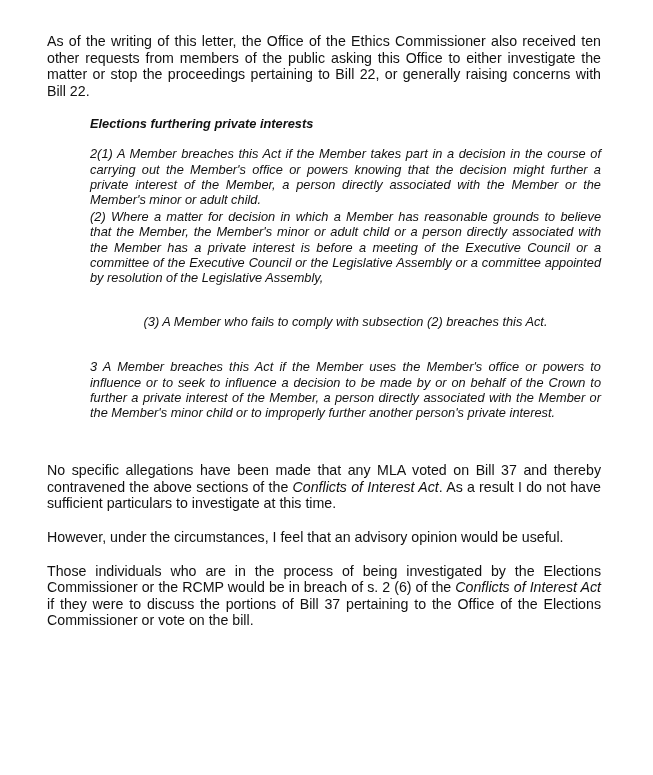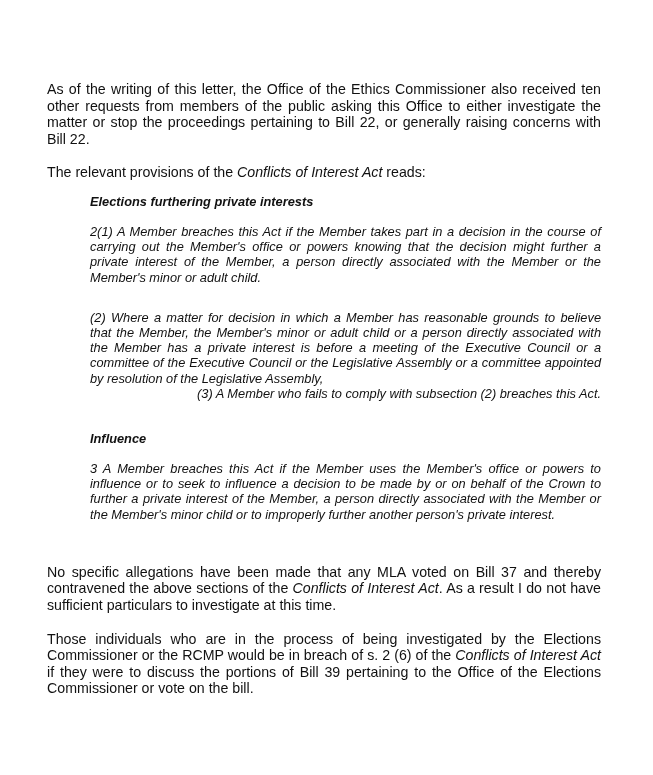--- a/index.html
+++ b/index.html
@@ -39,44 +39,43 @@
       line-height: 15px;
       margin: 0;
     }
     .qp {
       font-size: 12.8px;
       font-style: italic;
       line-height: 15.2px;
       margin: 0;
       text-align: justify;
     }
-    .qp.left { text-align: right; }
+    .qp.left { text-align: center; margin-top: 29px; }
     em { font-style: italic; }
   </style>
 </head>
 <body>
 
 <div class="page">
 
-  <p class="p" style="margin-bottom:17px;margin-top:48px;">As of the writing of this letter, the Office of the Ethics Commissioner also received ten other requests from members of the public asking this Office to either investigate the matter or stop the proceedings pertaining to Bill 22, or generally raising concerns with Bill 22.</p>
+  <p class="p" style="margin-bottom:17px;">As of the writing of this letter, the Office of the Ethics Commissioner also received ten other requests from members of the public asking this Office to either investigate the matter or stop the proceedings pertaining to Bill 22, or generally raising concerns with Bill 22.</p>
 
-  <p class="p left" style="margin-bottom:13px;"><span>The relevant provisions of the </span><em>Conflicts of Interest Act</em><span> reads:</span></p>
 
   <div class="quote">
     <p class="qhead" style="margin-bottom:15px;">Elections furthering private interests</p>
 
-    <p class="qp" style="margin-bottom:25px;font-style:italic;">2(1) A Member breaches this Act if the Member takes part in a decision in the course of carrying out the Member's office or powers knowing that the decision might further a private interest of the Member, a person directly associated with the Member or the Member's minor or adult child.</p>
+    <p class="qp" style="margin-bottom:2px;font-style:italic;">2(1) A Member breaches this Act if the Member takes part in a decision in the course of carrying out the Member's office or powers knowing that the decision might further a private interest of the Member, a person directly associated with the Member or the Member's minor or adult child.</p>
 
     <p class="qp">(2) Where a matter for decision in which a Member has reasonable grounds to believe that the Member, the Member's minor or adult child or a person directly associated with the Member has a private interest is before a meeting of the Executive Council or a committee of the Executive Council or the Legislative Assembly or a committee appointed by resolution of the Legislative Assembly,</p>
 
     <p class="qp left" style="margin-bottom:30px;">(3) A Member who fails to comply with subsection (2) breaches this Act.</p>
 
-    <p class="qhead" style="margin-bottom:15px;">Influence</p>
 
     <p class="qp" style="margin-bottom:42px;">3 A Member breaches this Act if the Member uses the Member's office or powers to influence or to seek to influence a decision to be made by or on behalf of the Crown to further a private interest of the Member, a person directly associated with the Member or the Member's minor child or to improperly further another person's private interest.</p>
   </div>
 
   <p class="p" style="margin-bottom:17px;"><span>No specific allegations have been made that any MLA voted on Bill 37 and thereby contravened the above sections of the </span><em>Conflicts of Interest Act</em><span>.  As a result I do not have sufficient particulars to investigate at this time.</span></p>
 
+  <p class="p left" style="margin-bottom:17px;">However, under the circumstances, I feel that an advisory opinion would be useful.</p>
 
-  <p class="p"><span>Those individuals who are in the process of being investigated by the Elections Commissioner or the RCMP would be in breach of s. 2 (6) of the </span><em>Conflicts of Interest Act</em><span> if they were to discuss the portions of Bill 39 pertaining to the Office of the Elections Commissioner or vote on the bill.</span></p>
+  <p class="p"><span>Those individuals who are in the process of being investigated by the Elections Commissioner or the RCMP would be in breach of s. 2 (6) of the </span><em>Conflicts of Interest Act</em><span> if they were to discuss the portions of Bill 37 pertaining to the Office of the Elections Commissioner or vote on the bill.</span></p>
 
 </div>
 
 </body></html>

